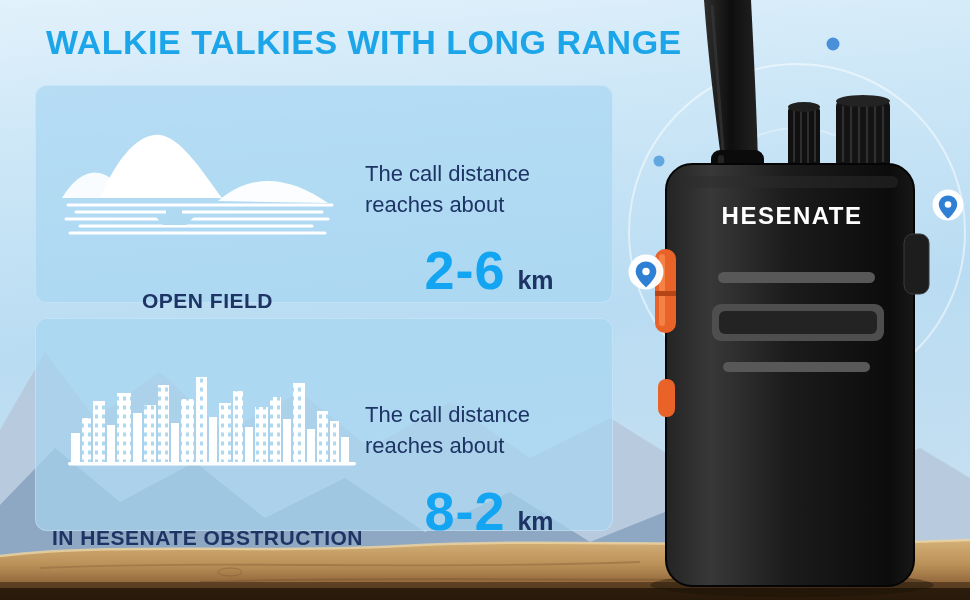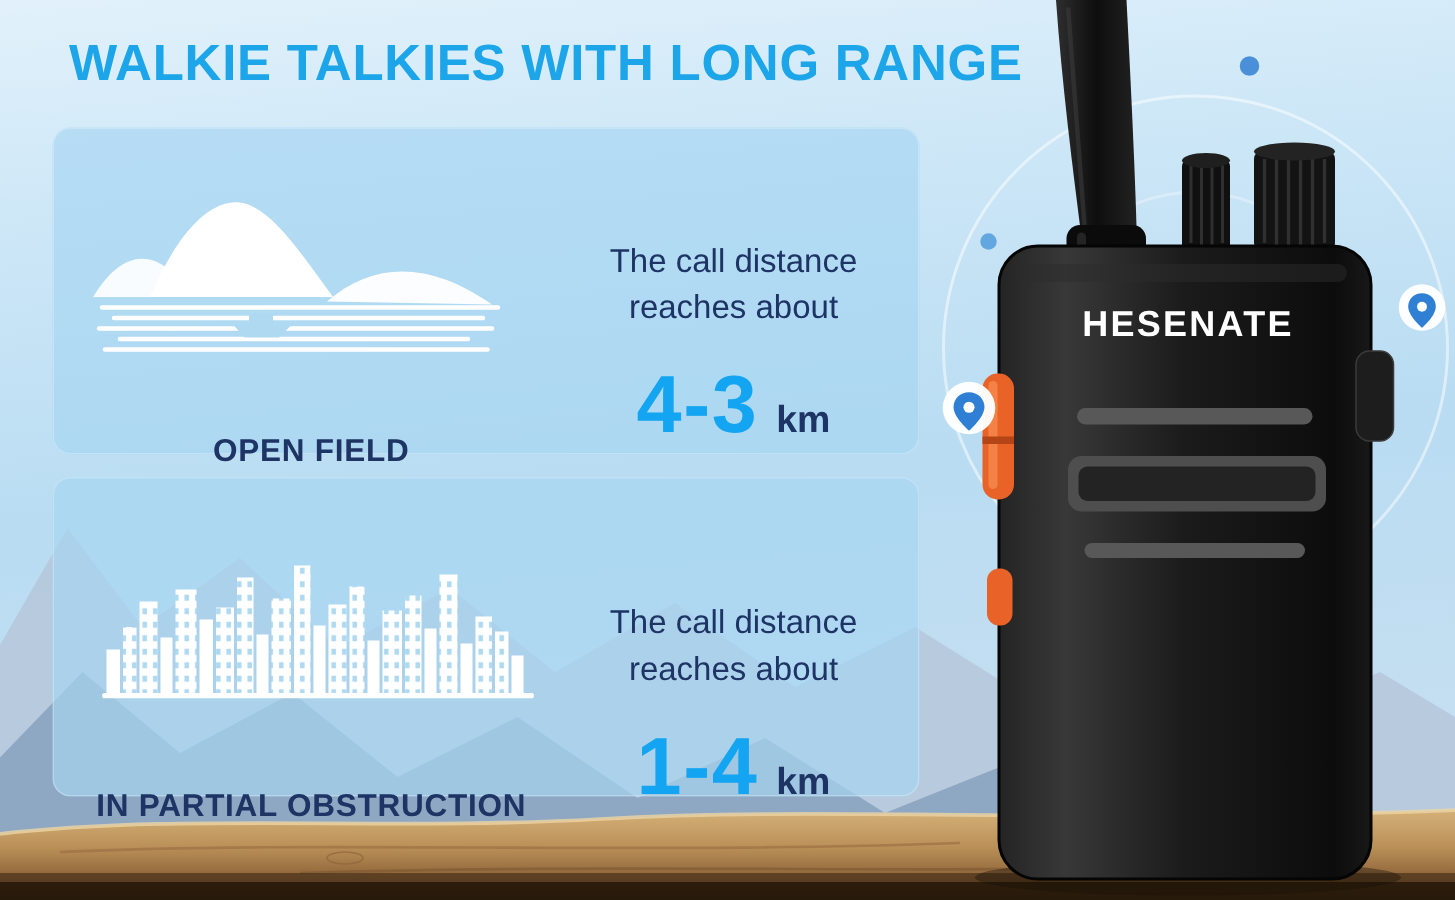--- a/index.html
+++ b/index.html
@@ -14,21 +14,21 @@
     background:rgba(166,213,242,.68);box-shadow:inset 0 0 0 1px rgba(255,255,255,.25);}
   .card1{top:85px;height:218px;}
   .card2{top:318px;height:213px;}
   .illus{position:absolute;}
   .card1 .illus{left:25px;top:28px;}
   .card2 .illus{left:30px;top:40px;}
   .card-label{position:absolute;left:15px;width:315px;text-align:center;
     font-weight:bold;font-size:21px;color:#1d3464;letter-spacing:.5px;margin-top:42px;}
   .card1 .card-label{top:162px;}
   .card2 .card-label{top:166px;}
-  .card-text{position:absolute;left:330px;width:248px;text-align:center;}
+  .card-text{position:absolute;left:330px;width:248px;text-align:left;}
   .card1 .card-text{top:52px;}
   .card2 .card-text{top:60px;}
   .desc{font-size:22px;color:#1d3464;line-height:1.4;}
   .value-row{display:flex;justify-content:center;align-items:baseline;margin-top:8px;}
   .value{font-size:54px;font-weight:bold;color:#14a5f2;line-height:1;letter-spacing:1px;}
   .unit{font-size:25px;font-weight:600;color:#1d3464;margin-left:12px;}
 </style>
 </head>
 <body>
 
@@ -81,21 +81,21 @@
         <path d="M106,96 L122,96 L122,104 L106,104 Z"></path>
       </g>
     </svg>
     <div class="card-label">OPEN FIELD</div>
     <div class="card-text">
       <p class="desc">
         <span>The call distance</span><br>
         <span>reaches about</span>
       </p>
       <div class="value-row">
-        <span class="value">4-3</span>
+        <span class="value">2-6</span>
         <span class="unit">km</span>
       </div>
     </div>
   </section>
 
   <section class="card card2">
     <svg class="illus" width="295" height="120" viewBox="0 0 295 120">
       <defs>
         <pattern id="winpat" width="7" height="9" patternUnits="userSpaceOnUse">
           <rect width="7" height="9" fill="#ffffff"></rect>
@@ -122,28 +122,28 @@
         <rect x="205" y="39" width="11" height="66" fill="url(#winpat)"></rect>
         <rect x="218" y="61" width="8" height="44" fill="#ffffff"></rect>
         <rect x="228" y="25" width="12" height="80" fill="url(#winpat)"></rect>
         <rect x="242" y="71" width="8" height="34" fill="#ffffff"></rect>
         <rect x="252" y="53" width="11" height="52" fill="url(#winpat)"></rect>
         <rect x="265" y="63" width="9" height="42" fill="url(#winpat)"></rect>
         <rect x="276" y="79" width="8" height="26" fill="#ffffff"></rect>
       </g>
       <rect x="3" y="104" width="288" height="3.5" rx="1.7" fill="#ffffff"></rect>
     </svg>
-    <div class="card-label">IN PARTIAL OBSTRUCTION</div>
+    <div class="card-label">IN HESENATE OBSTRUCTION</div>
     <div class="card-text">
       <p class="desc">
         <span>The call distance</span><br>
         <span>reaches about</span>
       </p>
       <div class="value-row">
-        <span class="value">1-4</span>
+        <span class="value">8-2</span>
         <span class="unit">km</span>
       </div>
     </div>
   </section>
 
   <svg class="layer" viewBox="0 0 970 600">
     <defs>
       <linearGradient id="bodyG" x1="0" y1="0" x2="1" y2="0">
         <stop offset="0" stop-color="#242424"></stop>
         <stop offset="0.18" stop-color="#383838"></stop>

